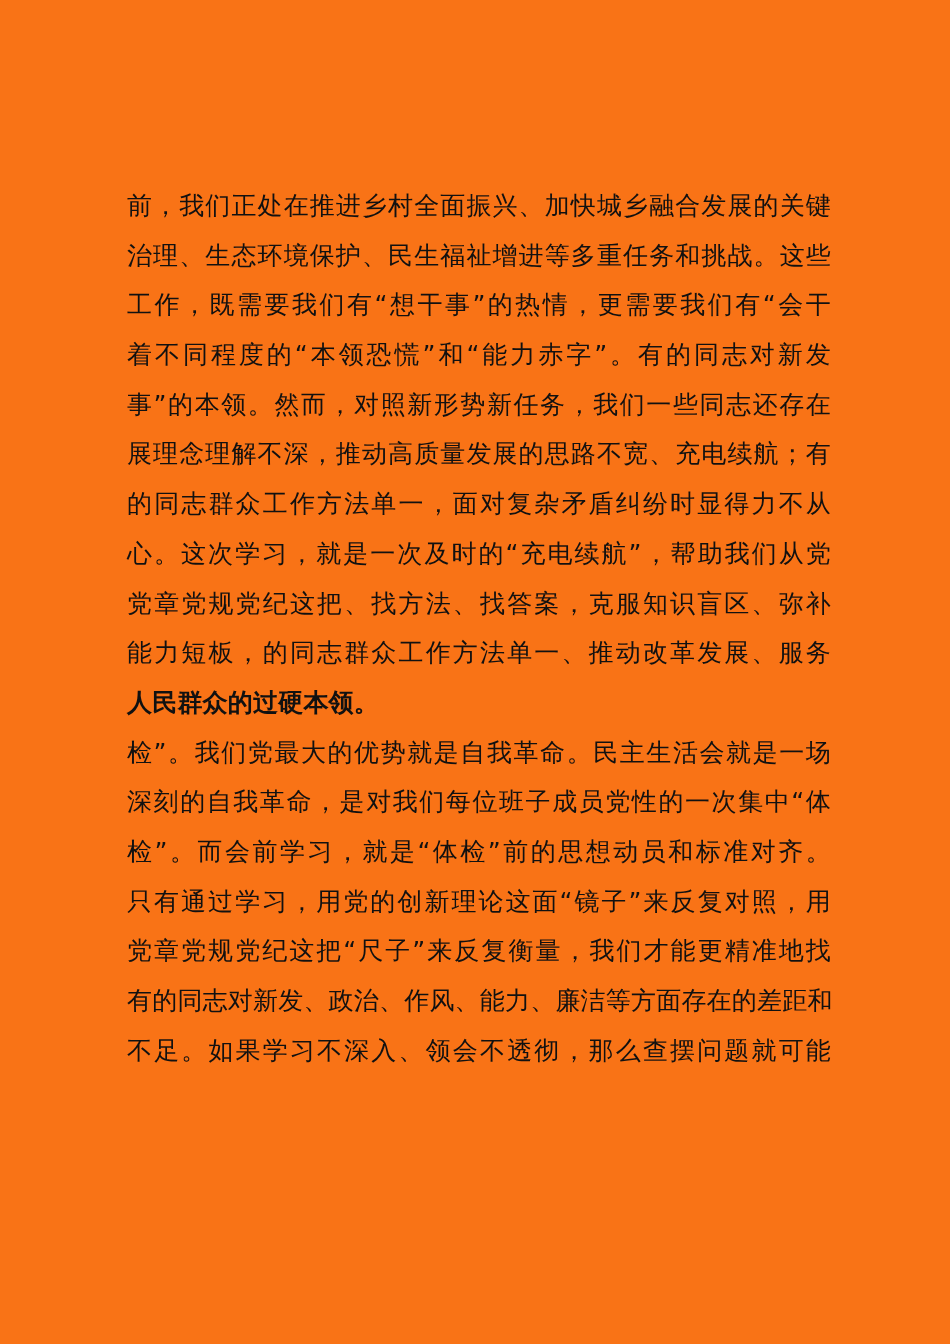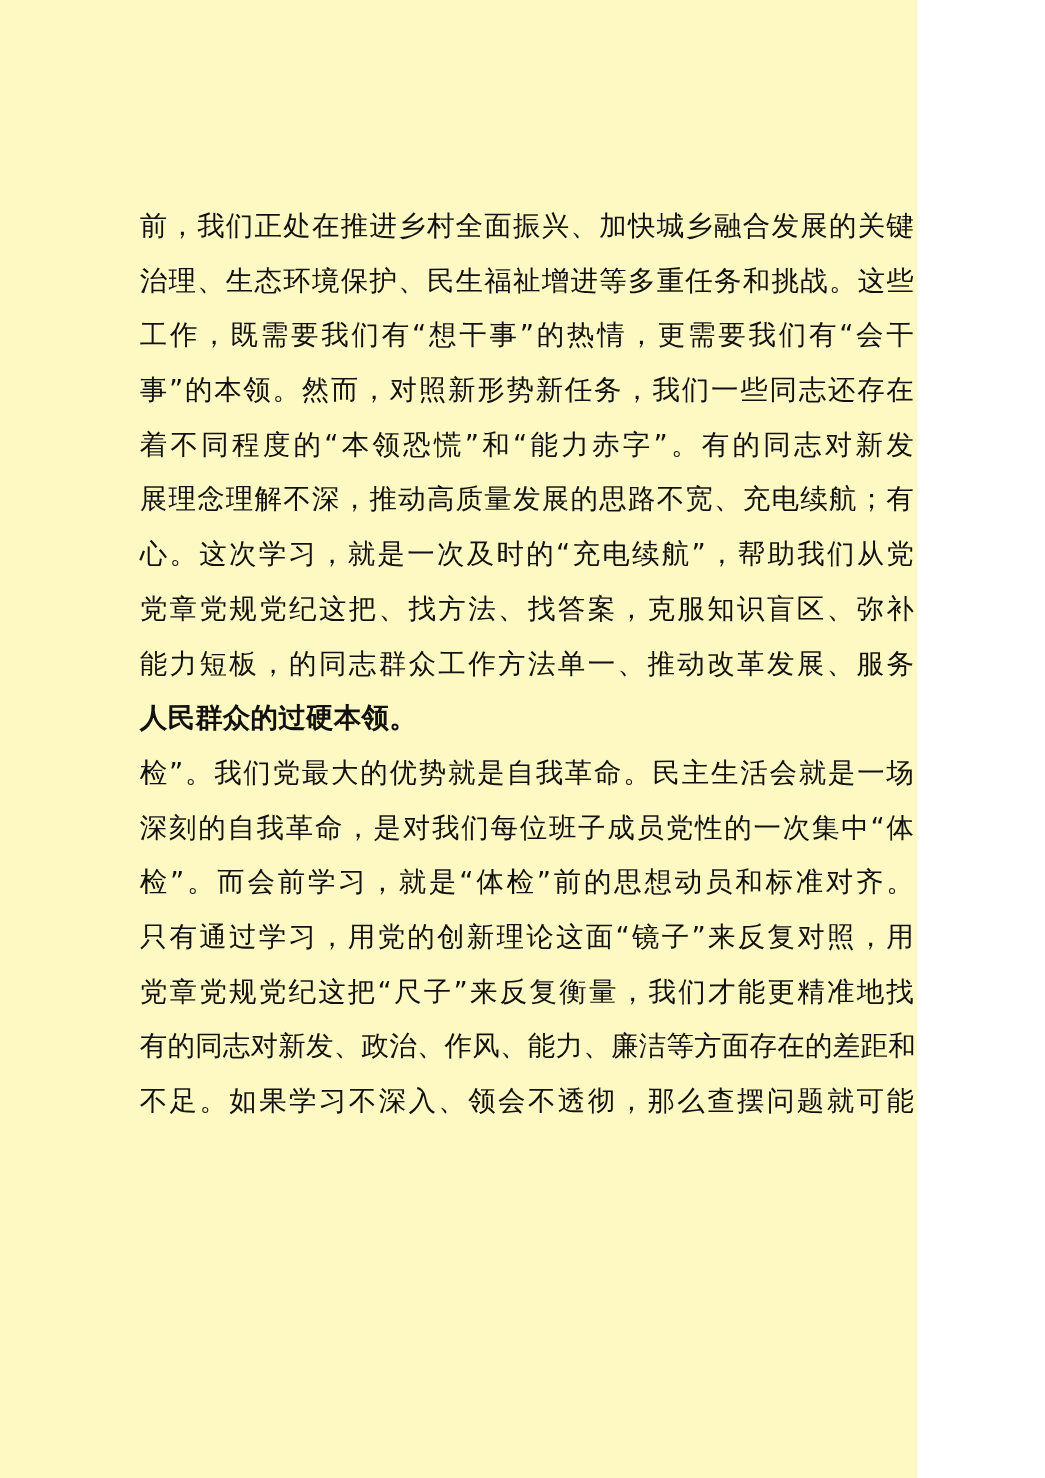--- a/index.html
+++ b/index.html
@@ -12,24 +12,23 @@
       height: 1344px;
       position: relative;
       overflow: hidden;
       font-family: "DejaVu Sans", "Liberation Sans", sans-serif;
       color: #111111;
     }
     .page {
       position: absolute;
       left: 0;
       top: 0;
-      width: 803px;
+      width: 950px;
       height: 1344px;
-      background: #fef9c3;
-      padding-left: 31px;
+      background: #f97316;
     }
     .body-text {
       position: absolute;
       left: 127px;
       top: 181px;
       width: 704px;
     }
     .line {
       display: block;
       height: 49.7px;
@@ -51,23 +50,24 @@
 </head>
 <body>
 
 <div class="page">
   <div class="body-text">
 
     <div>
       <span class="line">前，我们正处在推进乡村全面振兴、加快城乡融合发展的关键</span>
       <span class="line">治理、生态环境保护、民生福祉增进等多重任务和挑战。这些</span>
       <span class="line">工作，既需要我们有“想干事”的热情，更需要我们有“会干</span>
+      <span class="line">着不同程度的“本领恐慌”和“能力赤字”。有的同志对新发</span>
       <span class="line">事”的本领。然而，对照新形势新任务，我们一些同志还存在</span>
-      <span class="line">着不同程度的“本领恐慌”和“能力赤字”。有的同志对新发</span>
       <span class="line">展理念理解不深，推动高质量发展的思路不宽、充电续航；有</span>
+      <span class="line">的同志群众工作方法单一，面对复杂矛盾纠纷时显得力不从</span>
       <span class="line">心。这次学习，就是一次及时的“充电续航”，帮助我们从党</span>
       <span class="line">党章党规党纪这把、找方法、找答案，克服知识盲区、弥补</span>
       <span class="line">能力短板，的同志群众工作方法单一、推动改革发展、服务</span>
       <span class="line last">人民群众的过硬本领。</span>
     </div>
 
     <div>
       <span class="line">检”。我们党最大的优势就是自我革命。民主生活会就是一场</span>
       <span class="line">深刻的自我革命，是对我们每位班子成员党性的一次集中“体</span>
       <span class="line">检”。而会前学习，就是“体检”前的思想动员和标准对齐。</span>

